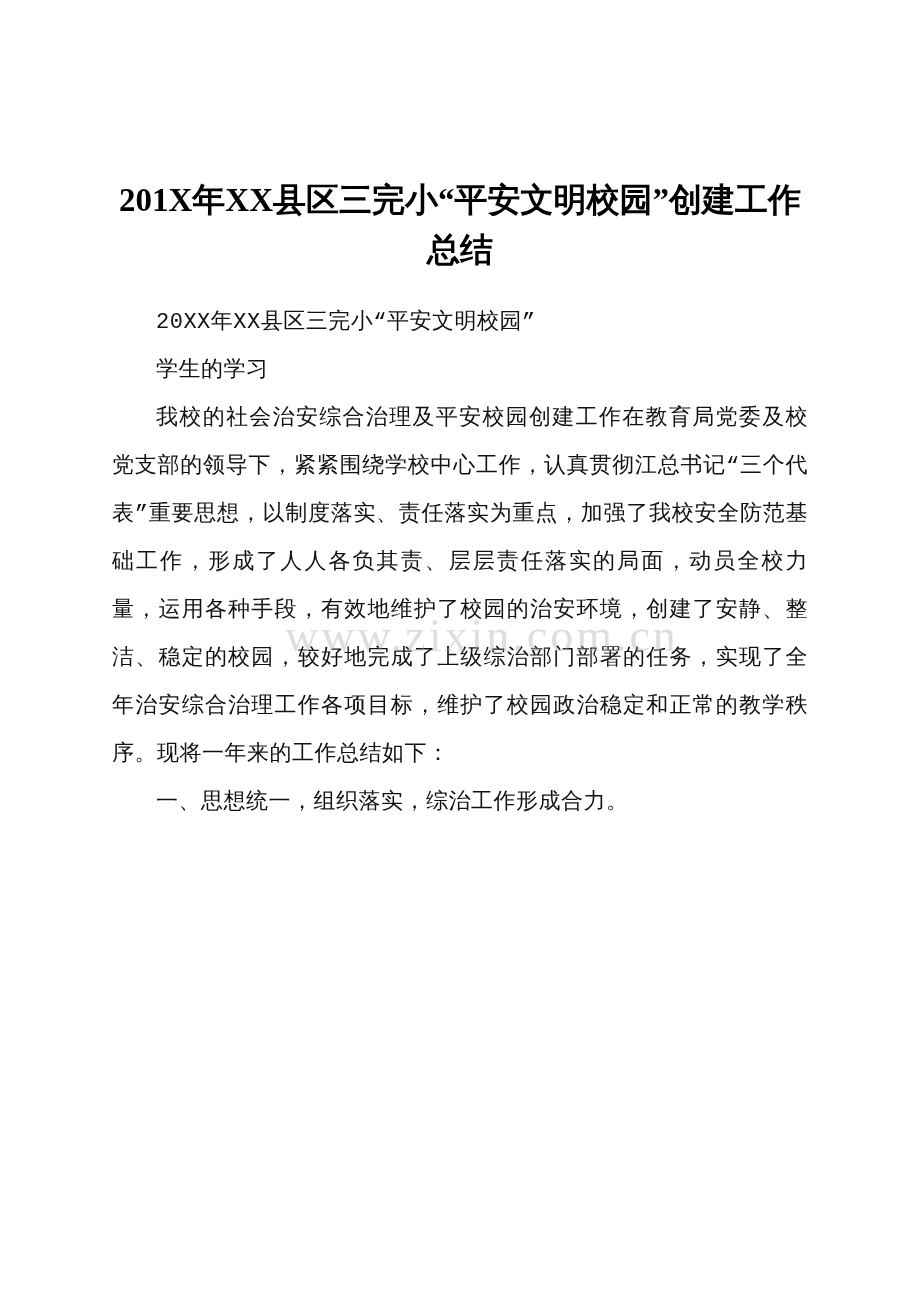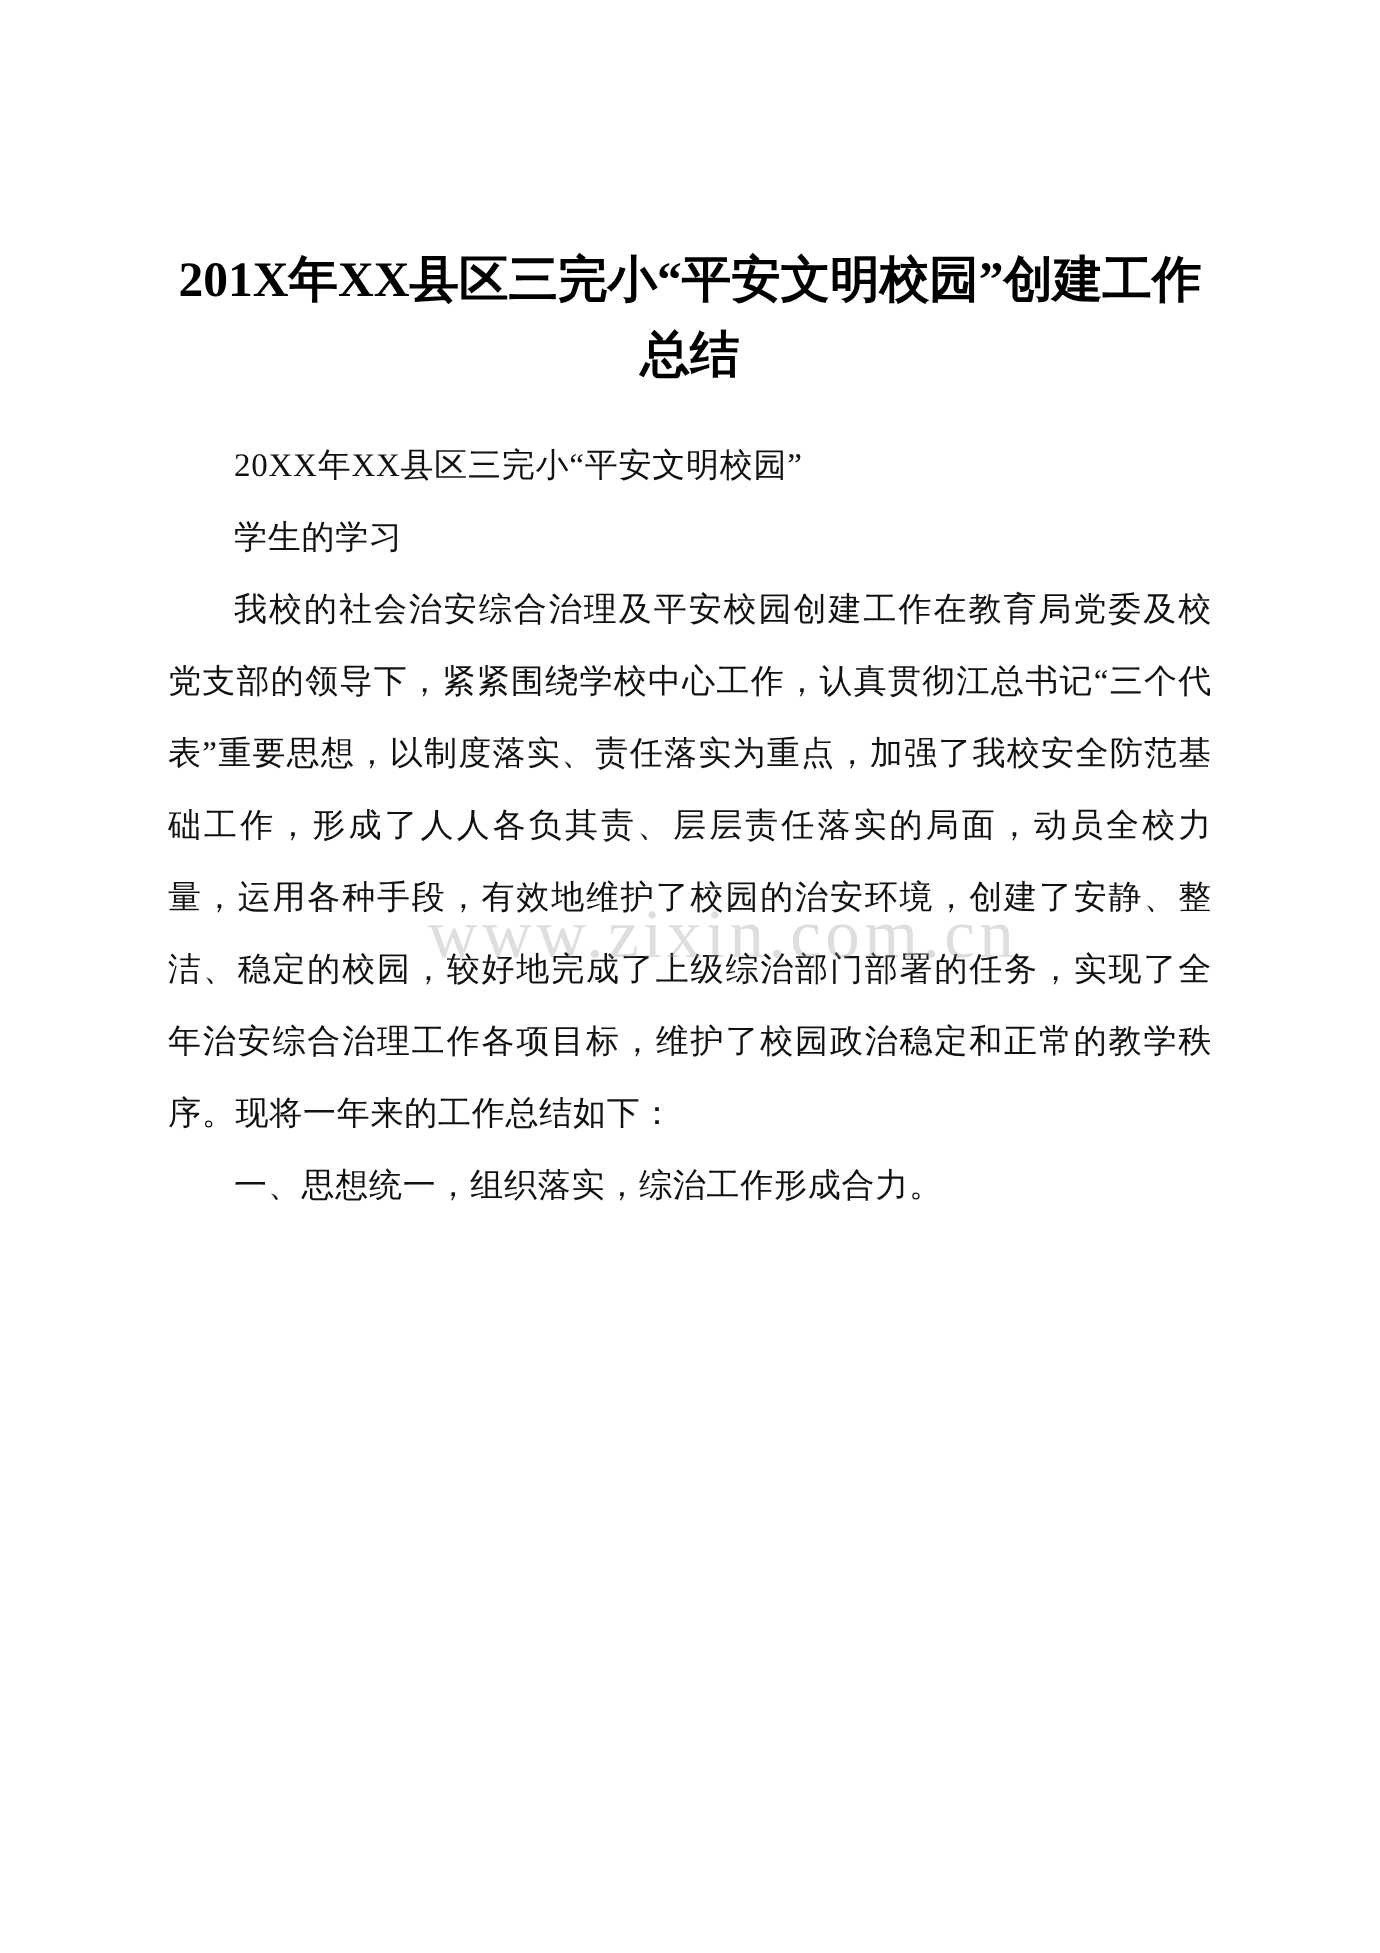--- a/index.html
+++ b/index.html
@@ -5,21 +5,21 @@
   * { margin: 0; padding: 0; box-sizing: border-box; }
 
   html, body {
     background: #ffffff;
   }
 
   .page {
     position: relative;
     width: 920px;
     height: 1067px;
-    margin: 4px auto;
+    margin: 17px auto;
     background: #ffffff;
     overflow: hidden;
     font-family: "Liberation Serif", "DejaVu Serif", serif;
     color: #1a1a1a;
   }
 
   .content {
     padding: 158px 112px 0 112px;
   }
 
@@ -33,20 +33,21 @@
     margin-bottom: 24px;
   }
 
   .doc-body p {
     font-size: 22px;
     line-height: 48px;
     text-align: justify;
     text-indent: 2em;
     letter-spacing: 0.5px;
     color: #111111;
+    font-family: Liberation Mono, monospace;
   }
 
   .watermark {
     position: absolute;
     top: 592px;
     left: 0;
     width: 100%;
     text-align: center;
     font-size: 46px;
     letter-spacing: 3px;

